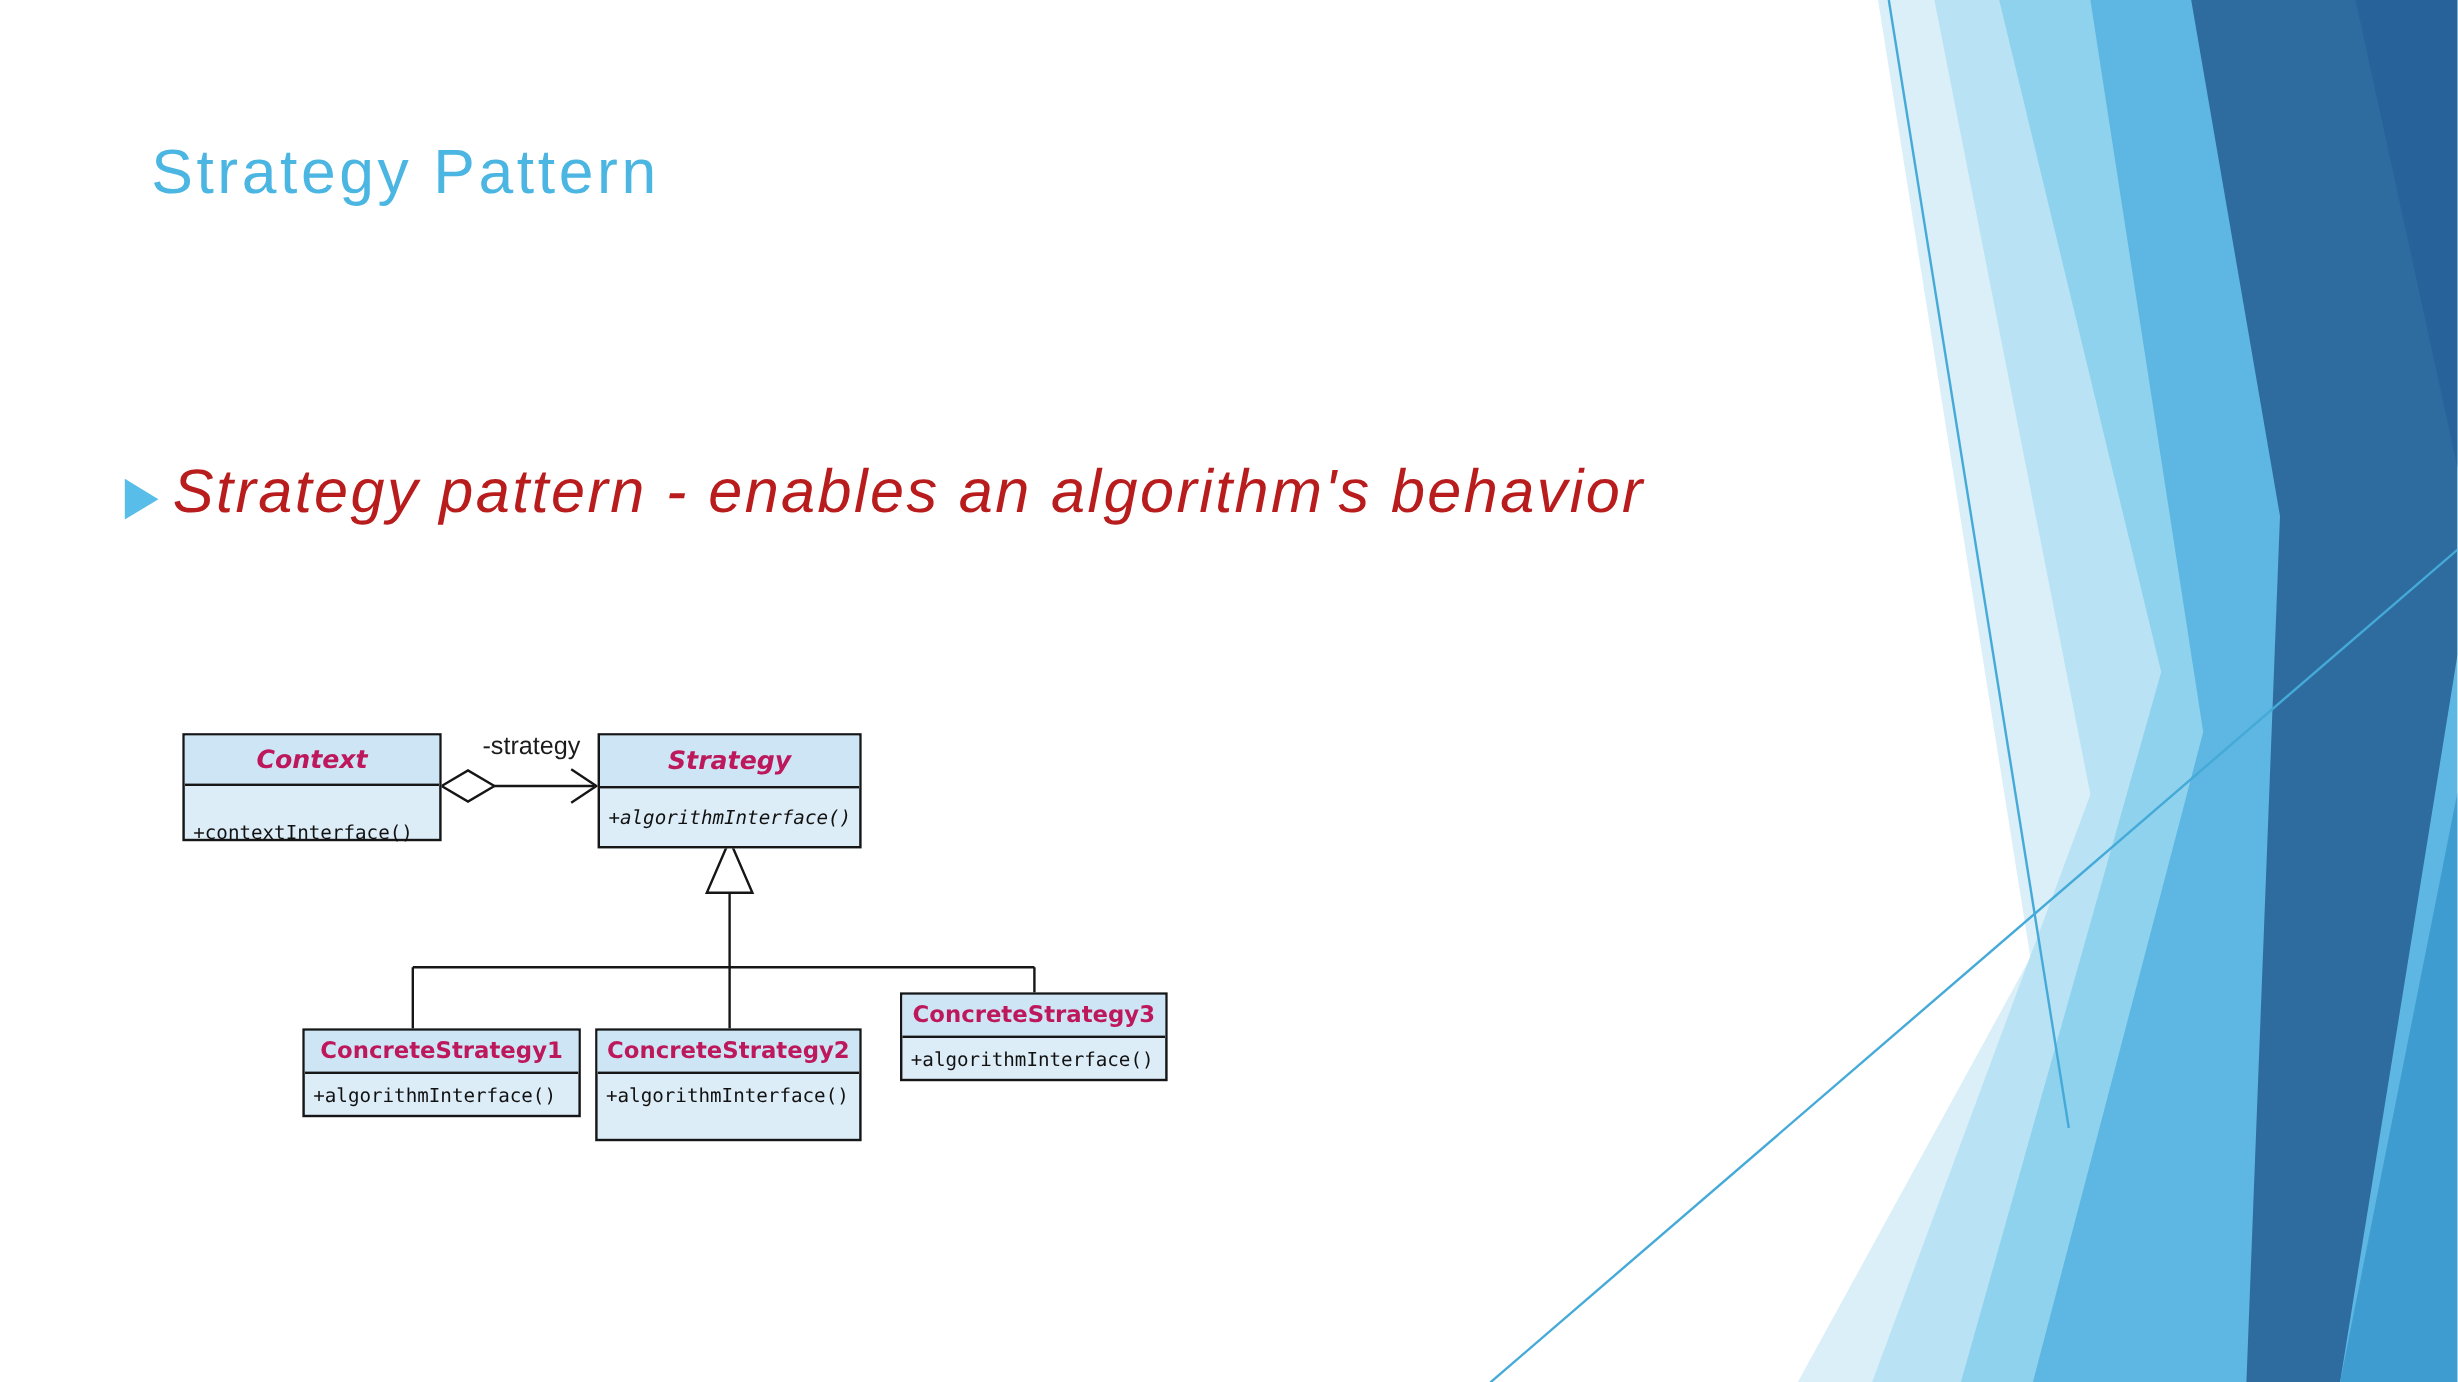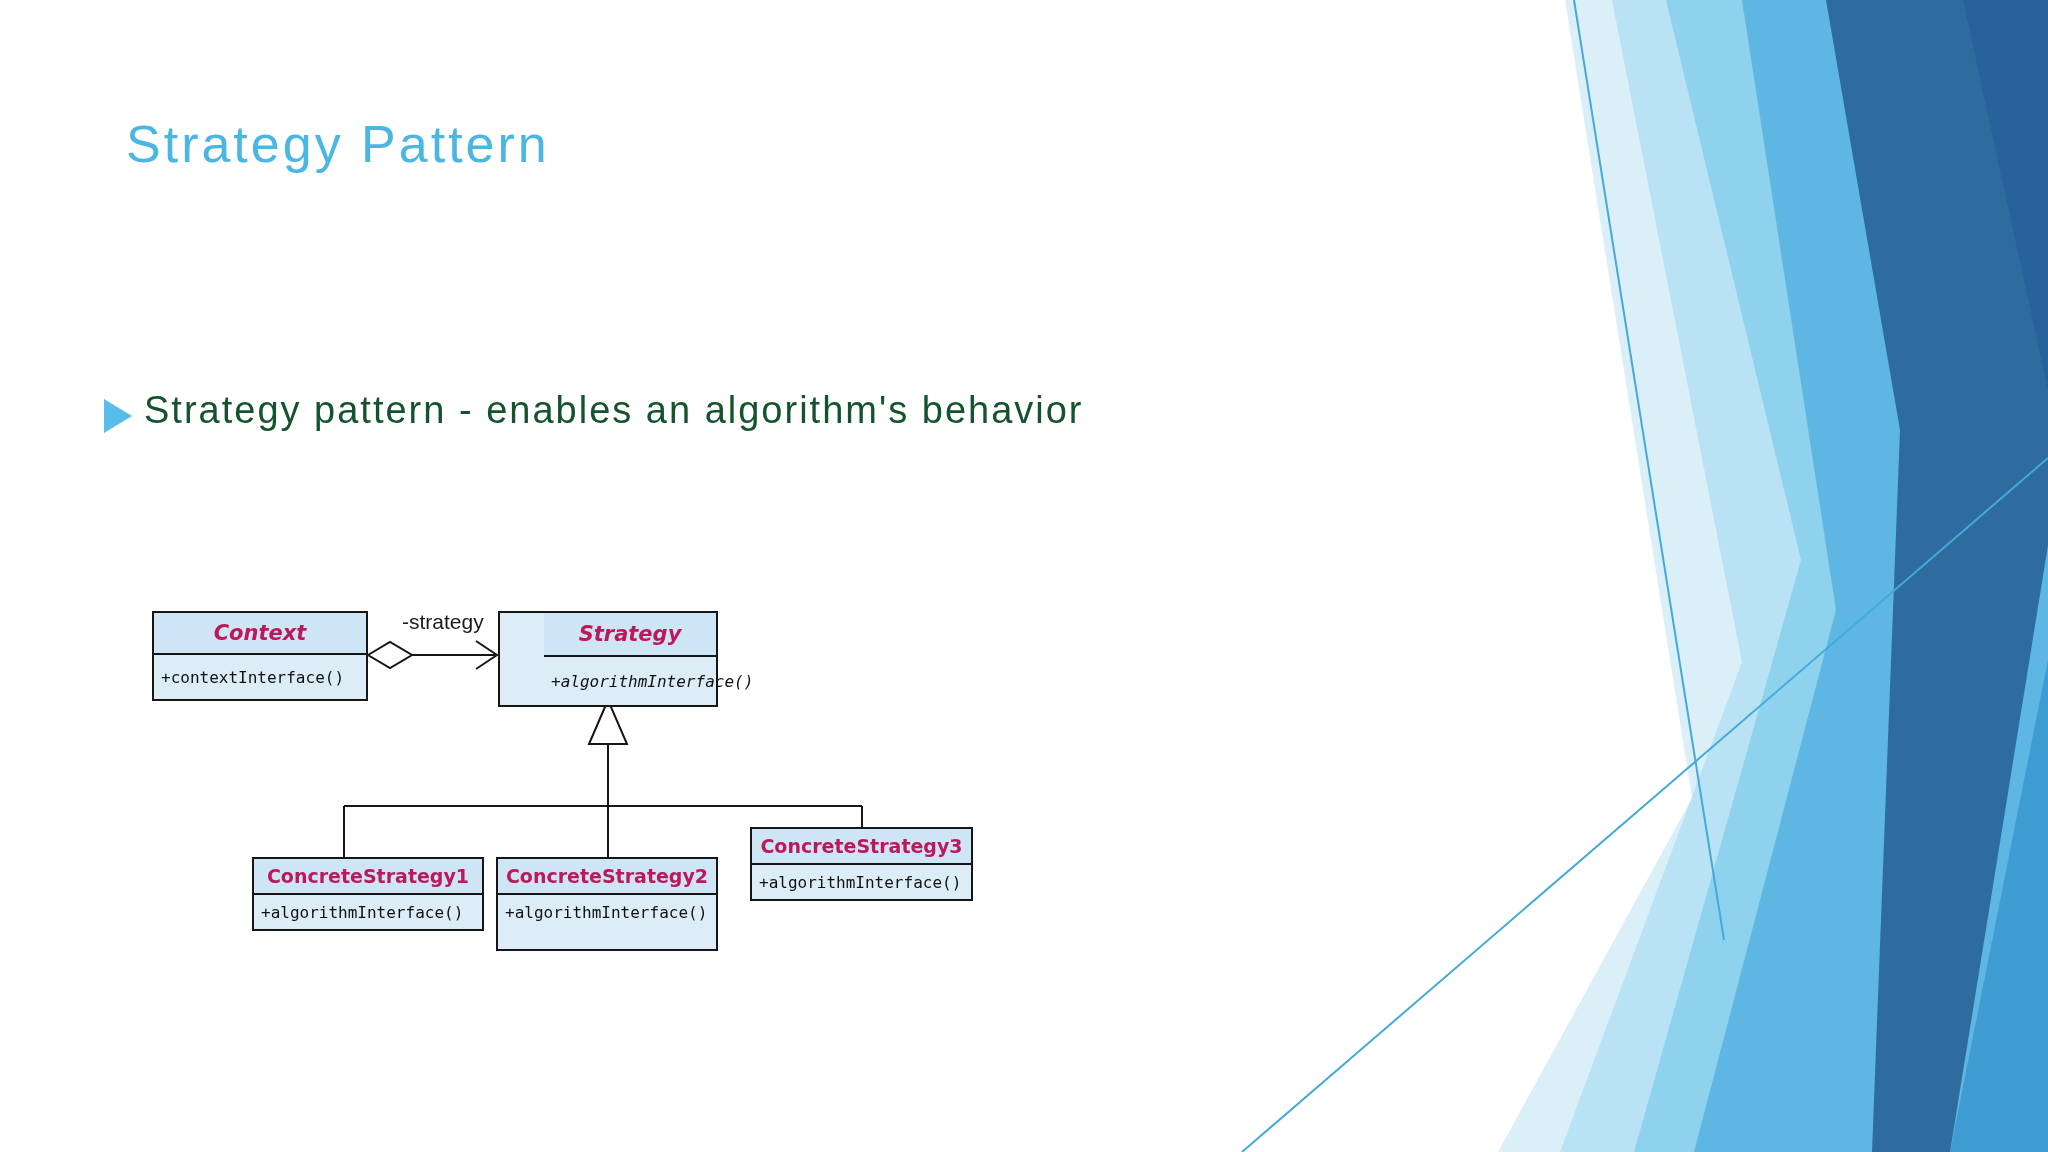--- a/index.html
+++ b/index.html
@@ -17,21 +17,21 @@
   }
 
   .bullet-marker{
     position:absolute;left:104px;top:399px;width:0;height:0;
     border-left:28px solid #58bde9;
     border-top:17px solid transparent;
     border-bottom:17px solid transparent;
   }
   .bullet-text{
     position:absolute;left:144px;top:381px;width:1480px;
-    font-size:38px;line-height:58px;letter-spacing:2px;color:#14532d;
+    font-size:51px;line-height:58px;letter-spacing:2px;color:#b91c1c;font-style:italic;
   }
 
   .assoc-label{
     position:absolute;left:402px;top:610px;
     font-size:21px;color:#1b1b1b;letter-spacing:0px;white-space:nowrap;
   }
 
   .uml-box{
     position:absolute;box-sizing:border-box;
     border:2px solid #161616;background:#dcedf8;
@@ -42,23 +42,23 @@
     font-family:"DejaVu Sans",sans-serif;font-weight:bold;color:#be185d;
   }
   .uml-body{
     box-sizing:border-box;display:flex;align-items:center;
     padding-left:7px;font-family:"DejaVu Sans Mono",monospace;color:#111;
     white-space:nowrap;
   }
 
   #box-context{left:152px;top:611px;width:216px;height:90px;}
   #box-context .uml-head{height:42px;font-size:21px;font-style:italic;}
-  #box-context .uml-body{height:44px;font-size:16px;}
+  #box-context .uml-body{height:44px;font-size:16px;margin-top:16px;}
 
-  #box-strategy{left:498px;top:611px;width:220px;height:96px;padding-left:44px;}
+  #box-strategy{left:498px;top:611px;width:220px;height:96px;}
   #box-strategy .uml-head{height:44px;font-size:21px;font-style:italic;}
   #box-strategy .uml-body{height:48px;font-size:16px;font-style:italic;}
 
   #box-cs1{left:228px;top:857px;width:232px;height:74px;margin-left:24px;}
   #box-cs2{left:496px;top:857px;width:222px;height:94px;}
   #box-cs3{left:750px;top:827px;width:223px;height:74px;}
   #box-cs1 .uml-head,#box-cs2 .uml-head,#box-cs3 .uml-head{height:36px;font-size:19px;}
   #box-cs1 .uml-body,#box-cs2 .uml-body,#box-cs3 .uml-body{height:34px;font-size:16px;}
 </style>
 </head>

